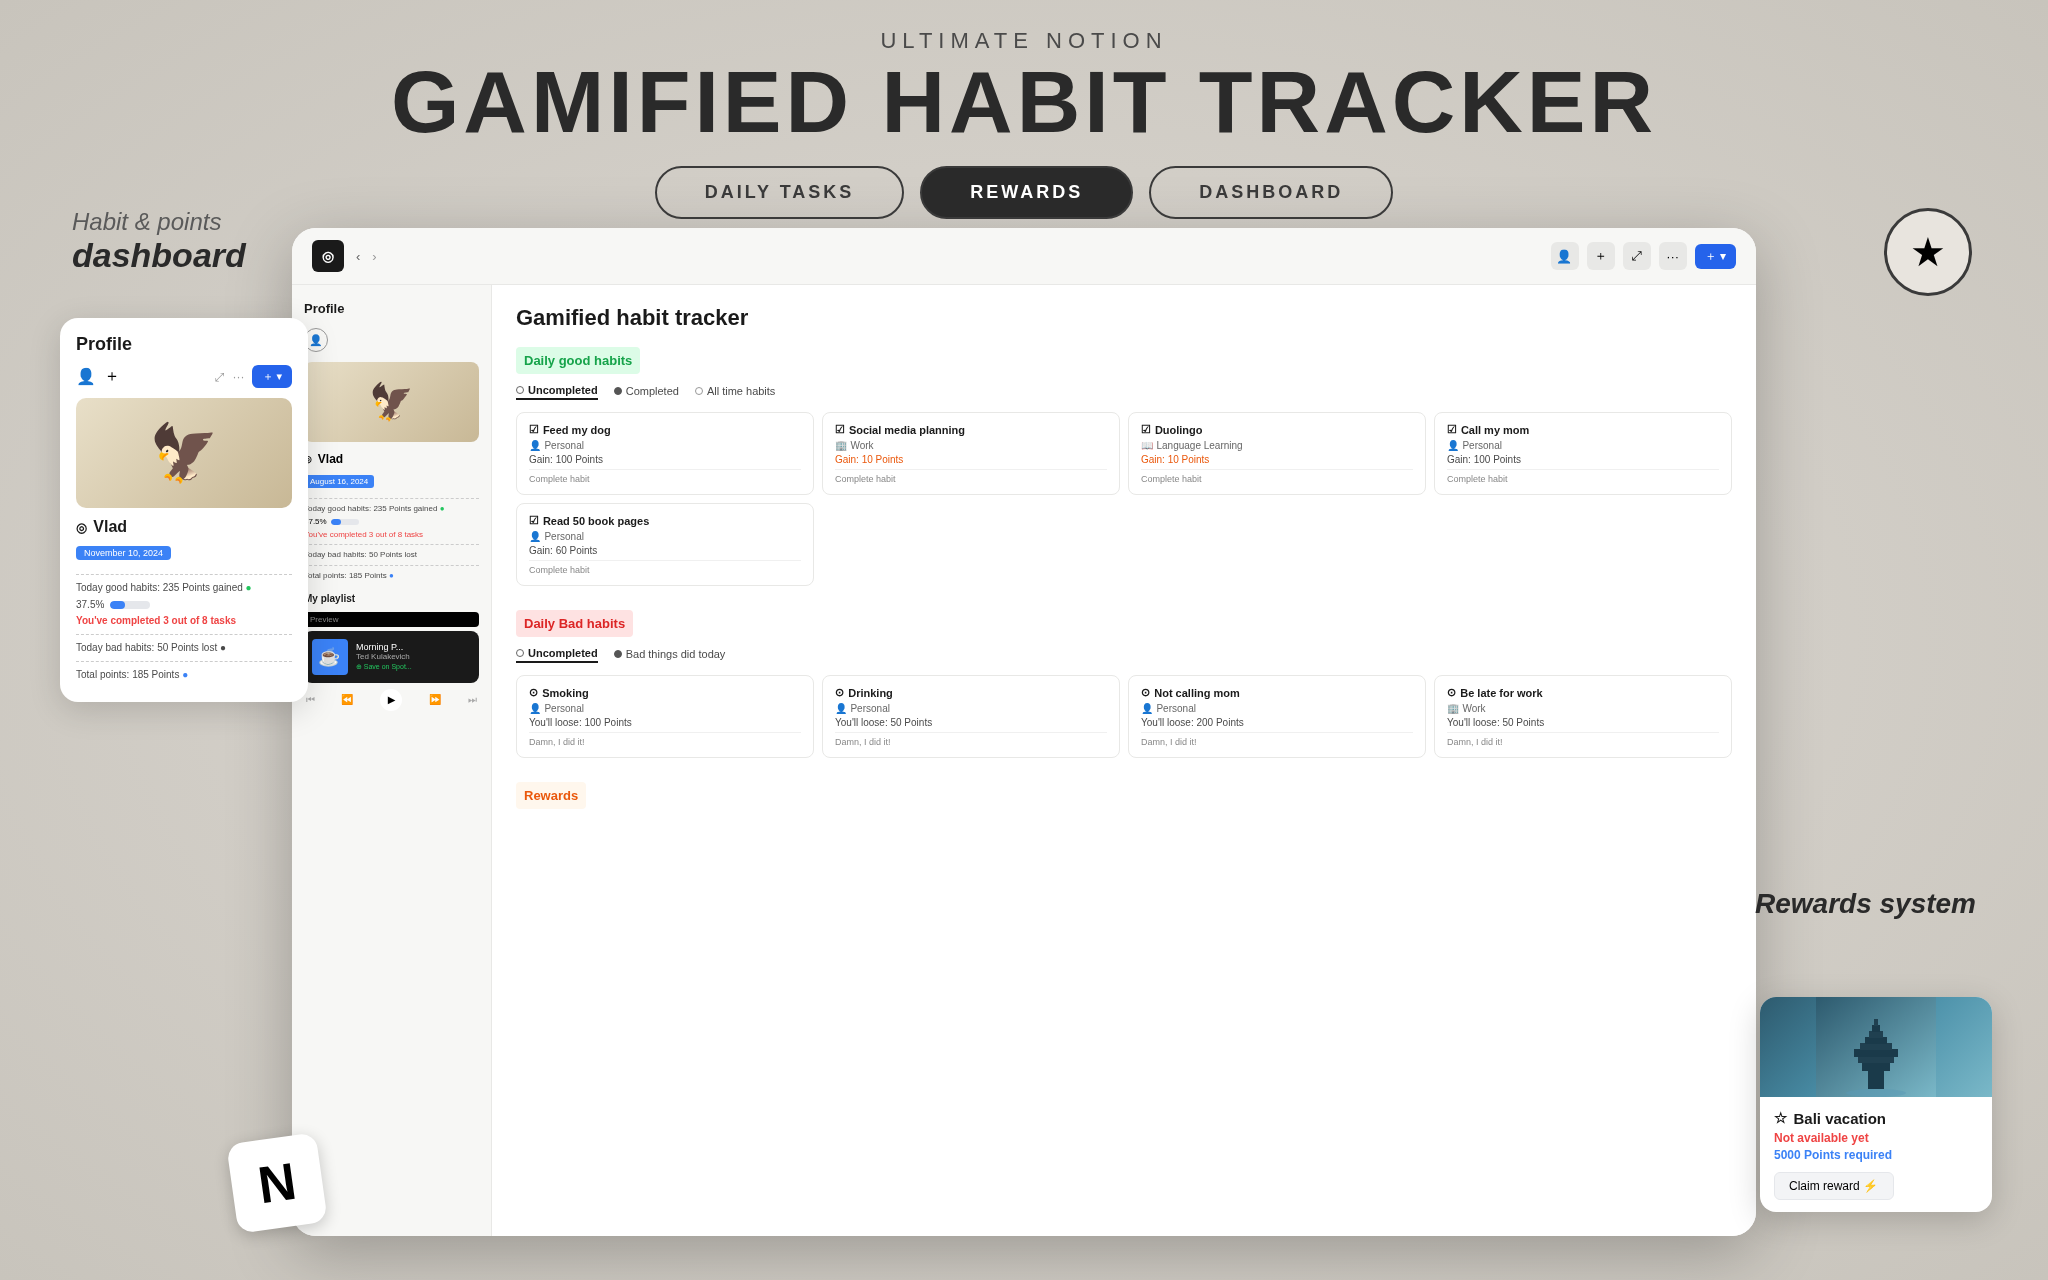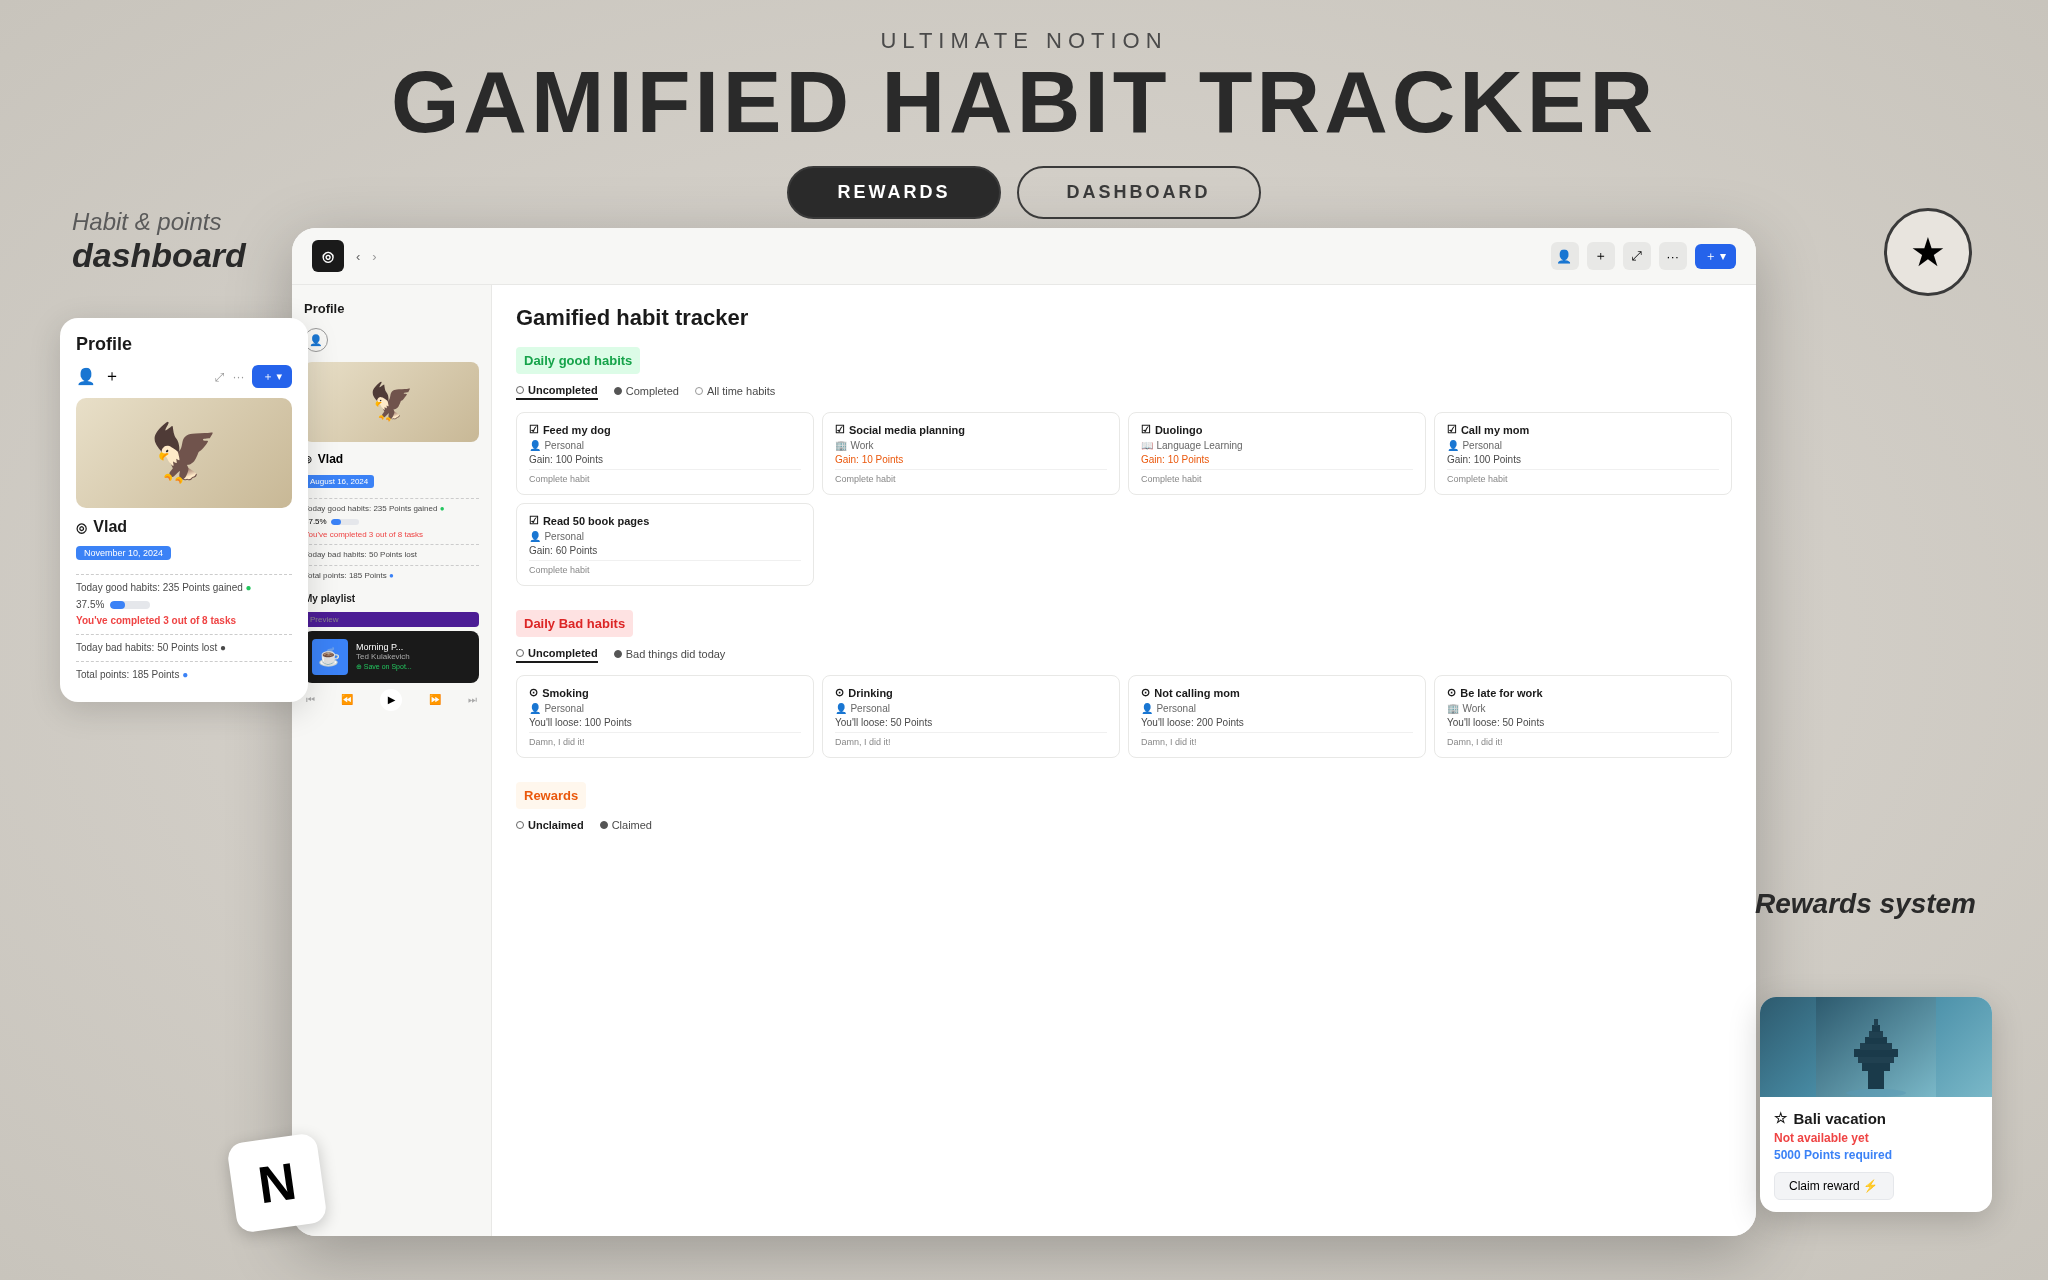--- a/index.html
+++ b/index.html
@@ -647,20 +647,21 @@
 
     .profile-stat-red { color: #ef4444; font-weight: 600; }
   </style>
 </head>
 <body>
 
 <div class="header">
   <div class="header-subtitle">ULTIMATE NOTION</div>
   <div class="header-title">GAMIFIED HABIT TRACKER</div>
   <div class="nav-tabs">
+    <button class="nav-tab">DAILY TASKS</button>
     <button class="nav-tab active">REWARDS</button>
     <button class="nav-tab">DASHBOARD</button>
   </div>
 </div>
 
 <div class="dashboard-label">
   <div class="label-top">Habit &amp; points</div>
   <div class="label-bottom">dashboard</div>
 </div>
 
@@ -767,21 +768,21 @@
       <hr class="sidebar-dashed">
       <div class="sidebar-stat">Today bad habits: 50 Points lost</div>
       <hr class="sidebar-dashed">
       <div class="sidebar-stat">
         <span>Total points: 185 Points</span>
         <span style="color:#3b82f6;"> ●</span>
       </div>
 
       <div class="sidebar-playlist">
         <div class="sidebar-playlist-title">My playlist</div>
-        <div style="background:#4c1d95;border-radius:4px;padding:3px 6px;margin-bottom:4px;font-size:8px;color:#888;">Preview</div>
+        <div style="background:#000000;border-radius:4px;padding:3px 6px;margin-bottom:4px;font-size:8px;color:#888;">Preview</div>
         <div class="playlist-card">
           <div class="playlist-thumb">☕</div>
           <div class="playlist-info">
             <div class="playlist-name">Morning P...</div>
             <div class="playlist-artist">Ted Kulakevich</div>
             <div style="font-size:7px;color:#22c55e;margin-top:2px;">⊕ Save on Spot...</div>
           </div>
         </div>
         <div style="display:flex;align-items:center;justify-content:space-between;margin-top:6px;padding:0 2px;">
           <span style="font-size:10px;color:#aaa;">⏮</span>
@@ -944,30 +945,20 @@
               <span>Work</span>
             </div>
             <div class="habit-card-gain">You'll loose: 50 Points</div>
             <div class="habit-card-status">Damn, I did it!</div>
           </div>
         </div>
       </div>
 
       <div class="section">
         <span class="section-title orange">Rewards</span>
-        <div class="rewards-filter-tabs">
-          <div class="rewards-filter-tab active">
-            <span class="filter-tab-dot"></span>
-            <span>Unclaimed</span>
-          </div>
-          <div class="rewards-filter-tab">
-            <span class="filter-tab-dot filled"></span>
-            <span>Claimed</span>
-          </div>
-        </div>
       </div>
     </div>
   </div>
 </div>
 
 <div class="reward-card-float">
   <div class="reward-card-image">
     <svg width="120" height="100" viewBox="0 0 120 100" xmlns="http://www.w3.org/2000/svg">
       <defs>
         <linearGradient id="bg" x1="0%" y1="0%" x2="100%" y2="100%">

